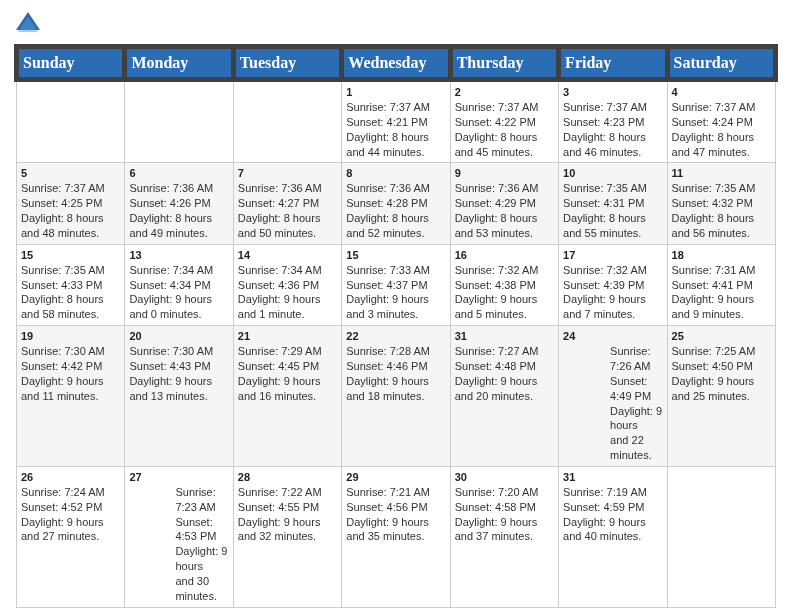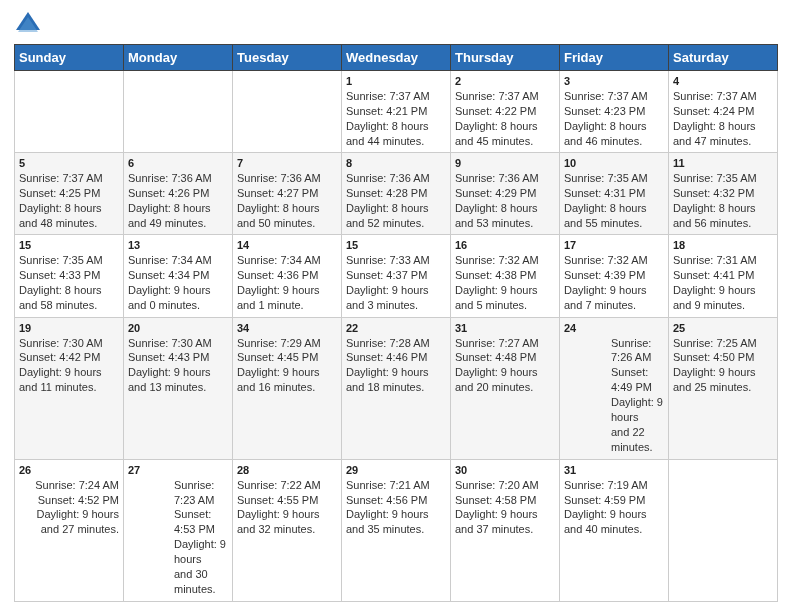--- a/index.html
+++ b/index.html
@@ -56,25 +56,26 @@
       color: #444;
     }
     .calendar {
       width: 100%;
       border-collapse: collapse;
       flex: 1;
     }
     .calendar th {
       background: #2a6db5;
       color: #fff;
-      font-size: 13px;
+      font-size: 16px;
       font-weight: bold;
       padding: 5px 4px;
       text-align: left;
-      border: 1px solid #404040;
+      border: 5px solid #404040;
+      font-family: Liberation Serif, serif;
     }
     .calendar td {
       border: 1px solid #ccc;
       vertical-align: top;
       padding: 4px 4px 3px 4px;
       width: calc(100% / 7);
       font-size: 9.5px;
       color: #333;
       background: #fff;
     }
@@ -275,21 +276,21 @@
 and 11 minutes.</div>
           </td>
           <td>
             <span class="day-num">20</span>
             <div class="day-info" style="white-space: pre-line;">Sunrise: 7:30 AM
 Sunset: 4:43 PM
 Daylight: 9 hours
 and 13 minutes.</div>
           </td>
           <td>
-            <span class="day-num">34</span>
+            <span class="day-num">21</span>
             <div class="day-info" style="white-space: pre-line;">Sunrise: 7:29 AM
 Sunset: 4:45 PM
 Daylight: 9 hours
 and 16 minutes.</div>
           </td>
           <td>
             <span class="day-num">22</span>
             <div class="day-info" style="white-space: pre-line;">Sunrise: 7:28 AM
 Sunset: 4:46 PM
 Daylight: 9 hours
@@ -313,21 +314,21 @@
             <span class="day-num">25</span>
             <div class="day-info" style="white-space: pre-line;">Sunrise: 7:25 AM
 Sunset: 4:50 PM
 Daylight: 9 hours
 and 25 minutes.</div>
           </td>
         </tr>
         <tr>
           <td>
             <span class="day-num">26</span>
-            <div class="day-info" style="white-space: pre-line; text-align: right;">Sunrise: 7:24 AM
+            <div class="day-info" style="white-space: pre-line;">Sunrise: 7:24 AM
 Sunset: 4:52 PM
 Daylight: 9 hours
 and 27 minutes.</div>
           </td>
           <td>
             <span class="day-num">27</span>
             <div class="day-info" style="white-space: pre-line; margin-left: 46px;">Sunrise: 7:23 AM
 Sunset: 4:53 PM
 Daylight: 9 hours
 and 30 minutes.</div>

